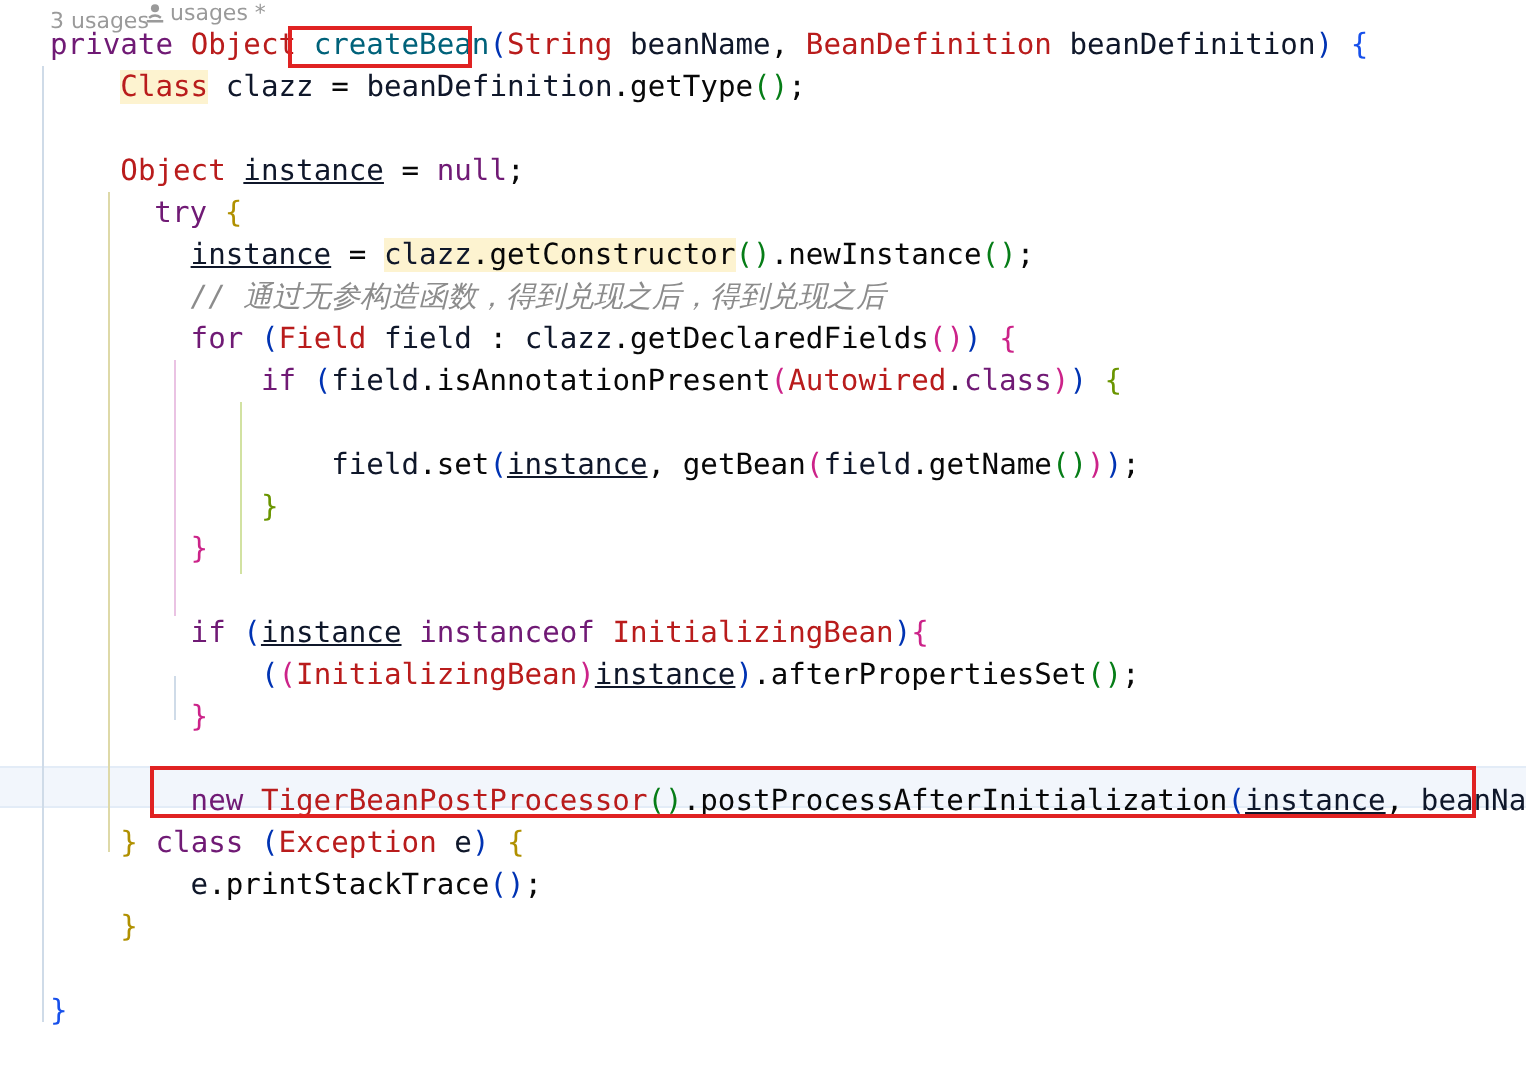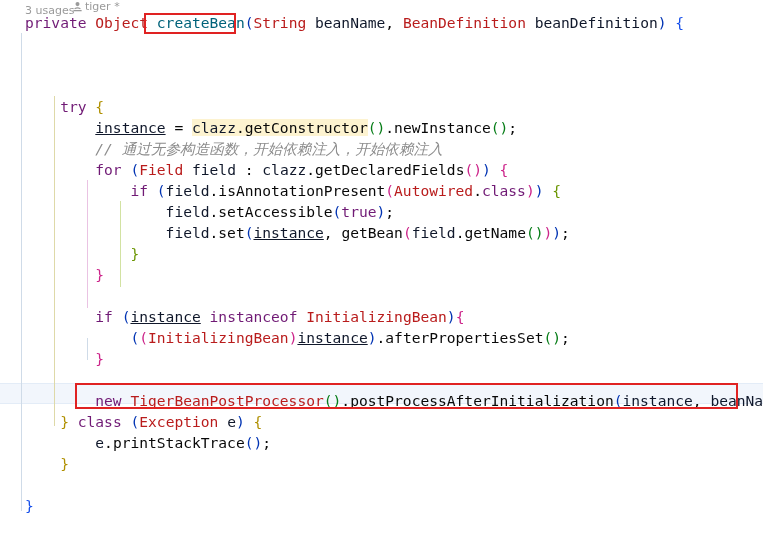--- a/index.html
+++ b/index.html
@@ -135,43 +135,44 @@
   </div>
 
   <div class="line-highlight" style="top:383px;"></div>
 
   <div class="hdr" style="left:25px; top:4px;">3 usages</div>
   <svg class="hdr" style="left:72px; top:1px; width:11px; height:11px;" viewBox="0 0 12 12">
     <circle cx="6" cy="3.4" r="2.2" fill="#9a9a9a"></circle>
     <path d="M1.5 10.5 H10.5" stroke="#9a9a9a" stroke-width="1.4" fill="none"></path>
     <path d="M2.8 8.6 Q6 6.2 9.2 8.6" stroke="#9a9a9a" stroke-width="1.3" fill="none"></path>
   </svg>
-  <div class="hdr" style="left:85px; top:0px;">tiger *</div>
+  <div class="hdr" style="left:85px; top:0px;">usages *</div>
 
   <div class="guide" style="left:21px;  top:33px;  height:478px; background:#cfdbe8;"></div>
   <div class="guide" style="left:54px;  top:96px;  height:330px; background:#ded9a8;"></div>
   <div class="guide" style="left:87px;  top:180px; height:128px; background:#eac3e3;"></div>
   <div class="guide" style="left:120px; top:201px; height:86px;  background:#d2e2a2;"></div>
   <div class="guide" style="left:87px;  top:338px; height:22px;  background:#cfdbe8;"></div>
 
   <div class="line" style="top:12px; left:25px;"><span class="kw">private</span> <span class="type">Object</span> <span class="decl">createBean</span><span class="p-blue">(</span><span class="type">String</span> <span class="ident">beanName</span><span class="plain">,</span> <span class="type">BeanDefinition</span> <span class="ident">beanDefinition</span><span class="p-blue">)</span> <span class="brace-b">{</span></div>
 
+  <div class="line" style="top:33px; left:25px;">    <span class="hl-yel type">Class</span> <span class="ident">clazz</span> <span class="plain">=</span> <span class="ident">beanDefinition</span><span class="plain">.</span><span class="mcall">getType</span><span class="p-green">()</span><span class="plain">;</span></div>
 
+  <div class="line" style="top:75px; left:25px;">    <span class="type">Object</span> <span class="ident under">instance</span> <span class="plain">=</span> <span class="kw">null</span><span class="plain">;</span></div>
 
-  <div class="line" style="top:96px; left:25px;">    <span class="kw">try</span> <span class="brace-y">{</span></div>
+  <div class="line" style="top:96px; left:42px;">    <span class="kw">try</span> <span class="brace-y">{</span></div>
 
   <div class="line" style="top:117px; left:25px;">        <span class="ident under">instance</span> <span class="plain">=</span> <span class="hl-yel ident">clazz</span><span class="hl-yel plain">.</span><span class="hl-yel mcall">getConstructor</span><span class="p-green">()</span><span class="plain">.</span><span class="mcall">newInstance</span><span class="p-green">()</span><span class="plain">;</span></div>
 
-  <div class="line" style="top:138px; left:25px;">        <span class="comment">// </span><span class="comment cjk">通过无参构造函数，开始依赖注入，开始依赖注入</span></div>
+  <div class="line" style="top:138px; left:25px;">        <span class="comment">// </span><span class="comment cjk">通过无参构造函数，得到兑现之后，得到兑现之后</span></div>
 
   <div class="line" style="top:159px; left:25px;">        <span class="kw">for</span> <span class="p-blue">(</span><span class="type">Field</span> <span class="ident">field</span> <span class="plain">:</span> <span class="ident">clazz</span><span class="plain">.</span><span class="mcall">getDeclaredFields</span><span class="p-mag">()</span><span class="p-blue">)</span> <span class="brace-m">{</span></div>
 
   <div class="line" style="top:180px; left:25px;">            <span class="kw">if</span> <span class="p-blue">(</span><span class="ident">field</span><span class="plain">.</span><span class="mcall">isAnnotationPresent</span><span class="p-mag">(</span><span class="anno">Autowired</span><span class="plain">.</span><span class="kw">class</span><span class="p-mag">)</span><span class="p-blue">)</span> <span class="brace-g">{</span></div>
 
-  <div class="line" style="top:201px; left:25px;">                <span class="ident">field</span><span class="plain">.</span><span class="mcall">setAccessible</span><span class="p-blue">(</span><span class="kw">true</span><span class="p-blue">)</span><span class="plain">;</span></div>
 
   <div class="line" style="top:222px; left:25px;">                <span class="ident">field</span><span class="plain">.</span><span class="mcall">set</span><span class="p-blue">(</span><span class="ident under">instance</span><span class="plain">,</span> <span class="mcall">getBean</span><span class="p-mag">(</span><span class="ident">field</span><span class="plain">.</span><span class="mcall">getName</span><span class="p-green">()</span><span class="p-mag">)</span><span class="p-blue">)</span><span class="plain">;</span></div>
 
   <div class="line" style="top:243px; left:25px;">            <span class="brace-g">}</span></div>
 
   <div class="line" style="top:264px; left:25px;">        <span class="brace-m">}</span></div>
 
   <div class="line" style="top:306px; left:25px;">        <span class="kw">if</span> <span class="p-blue">(</span><span class="ident under">instance</span> <span class="kw">instanceof</span> <span class="type">InitializingBean</span><span class="p-blue">)</span><span class="brace-m">{</span></div>
 
   <div class="line" style="top:327px; left:25px;">            <span class="p-blue">(</span><span class="p-mag">(</span><span class="type">InitializingBean</span><span class="p-mag">)</span><span class="ident under">instance</span><span class="p-blue">)</span><span class="plain">.</span><span class="mcall">afterPropertiesSet</span><span class="p-green">()</span><span class="plain">;</span></div>

